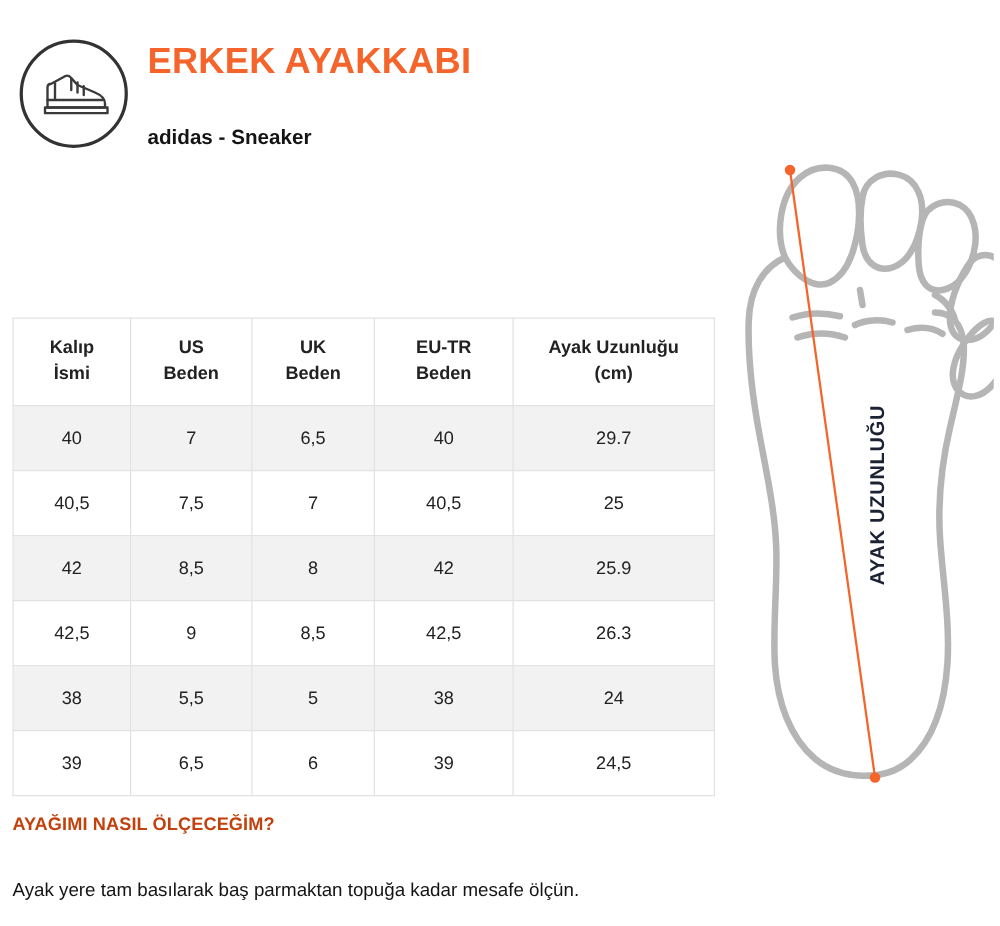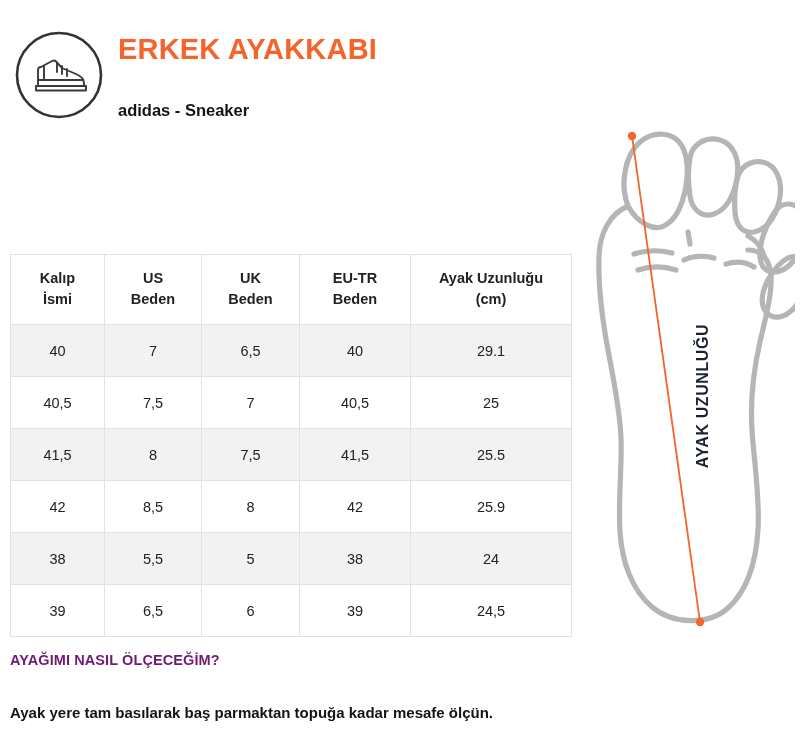--- a/index.html
+++ b/index.html
@@ -139,21 +139,21 @@
   #measure-heading {
     font-size: 14.5px;
     font-weight: bold;
     letter-spacing: 0.1px;
     line-height: 20px;
     margin: 0;
     white-space: nowrap;
   }
   #measure-instruction {
     font-size: 15px;
-    font-weight: bold;
+    font-weight: normal;
     color: #141414;
     line-height: 20px;
     margin-top: 33px;
     white-space: nowrap;
   }
 </style>
 </head>
 <body>
 
 <div id="header">
@@ -212,42 +212,42 @@
         <div>(cm)</div>
       </th>
     </tr>
   </thead>
   <tbody>
     <tr>
       <td>40</td>
       <td>7</td>
       <td>6,5</td>
       <td>40</td>
-      <td>29.1</td>
+      <td>29.7</td>
     </tr>
     <tr>
       <td>40,5</td>
       <td>7,5</td>
       <td>7</td>
       <td>40,5</td>
       <td>25</td>
     </tr>
     <tr>
-      <td>41,5</td>
-      <td>8</td>
-      <td>7,5</td>
-      <td>41,5</td>
-      <td>25.5</td>
-    </tr>
-    <tr>
       <td>42</td>
       <td>8,5</td>
       <td>8</td>
       <td>42</td>
       <td>25.9</td>
+    </tr>
+    <tr>
+      <td>42,5</td>
+      <td>9</td>
+      <td>8,5</td>
+      <td>42,5</td>
+      <td>26.3</td>
     </tr>
     <tr>
       <td>38</td>
       <td>5,5</td>
       <td>5</td>
       <td>38</td>
       <td>24</td>
     </tr>
     <tr>
       <td>39</td>
@@ -323,15 +323,15 @@
     <circle cx="52" cy="26" r="4.2" fill="#F4642B"></circle>
     <circle cx="120" cy="512" r="4.2" fill="#F4642B"></circle>
   </svg>
 </div>
 
 <div id="foot-length-label">
   <span>AYAK UZUNLUĞU</span>
 </div>
 
 <div id="footer">
-  <div id="measure-heading" style="color:#701a75">AYAĞIMI NASIL ÖLÇECEĞİM?</div>
+  <div id="measure-heading" style="color:#c2410c">AYAĞIMI NASIL ÖLÇECEĞİM?</div>
   <div id="measure-instruction">Ayak yere tam basılarak baş parmaktan topuğa kadar mesafe ölçün.</div>
 </div>
 
 </body></html>

